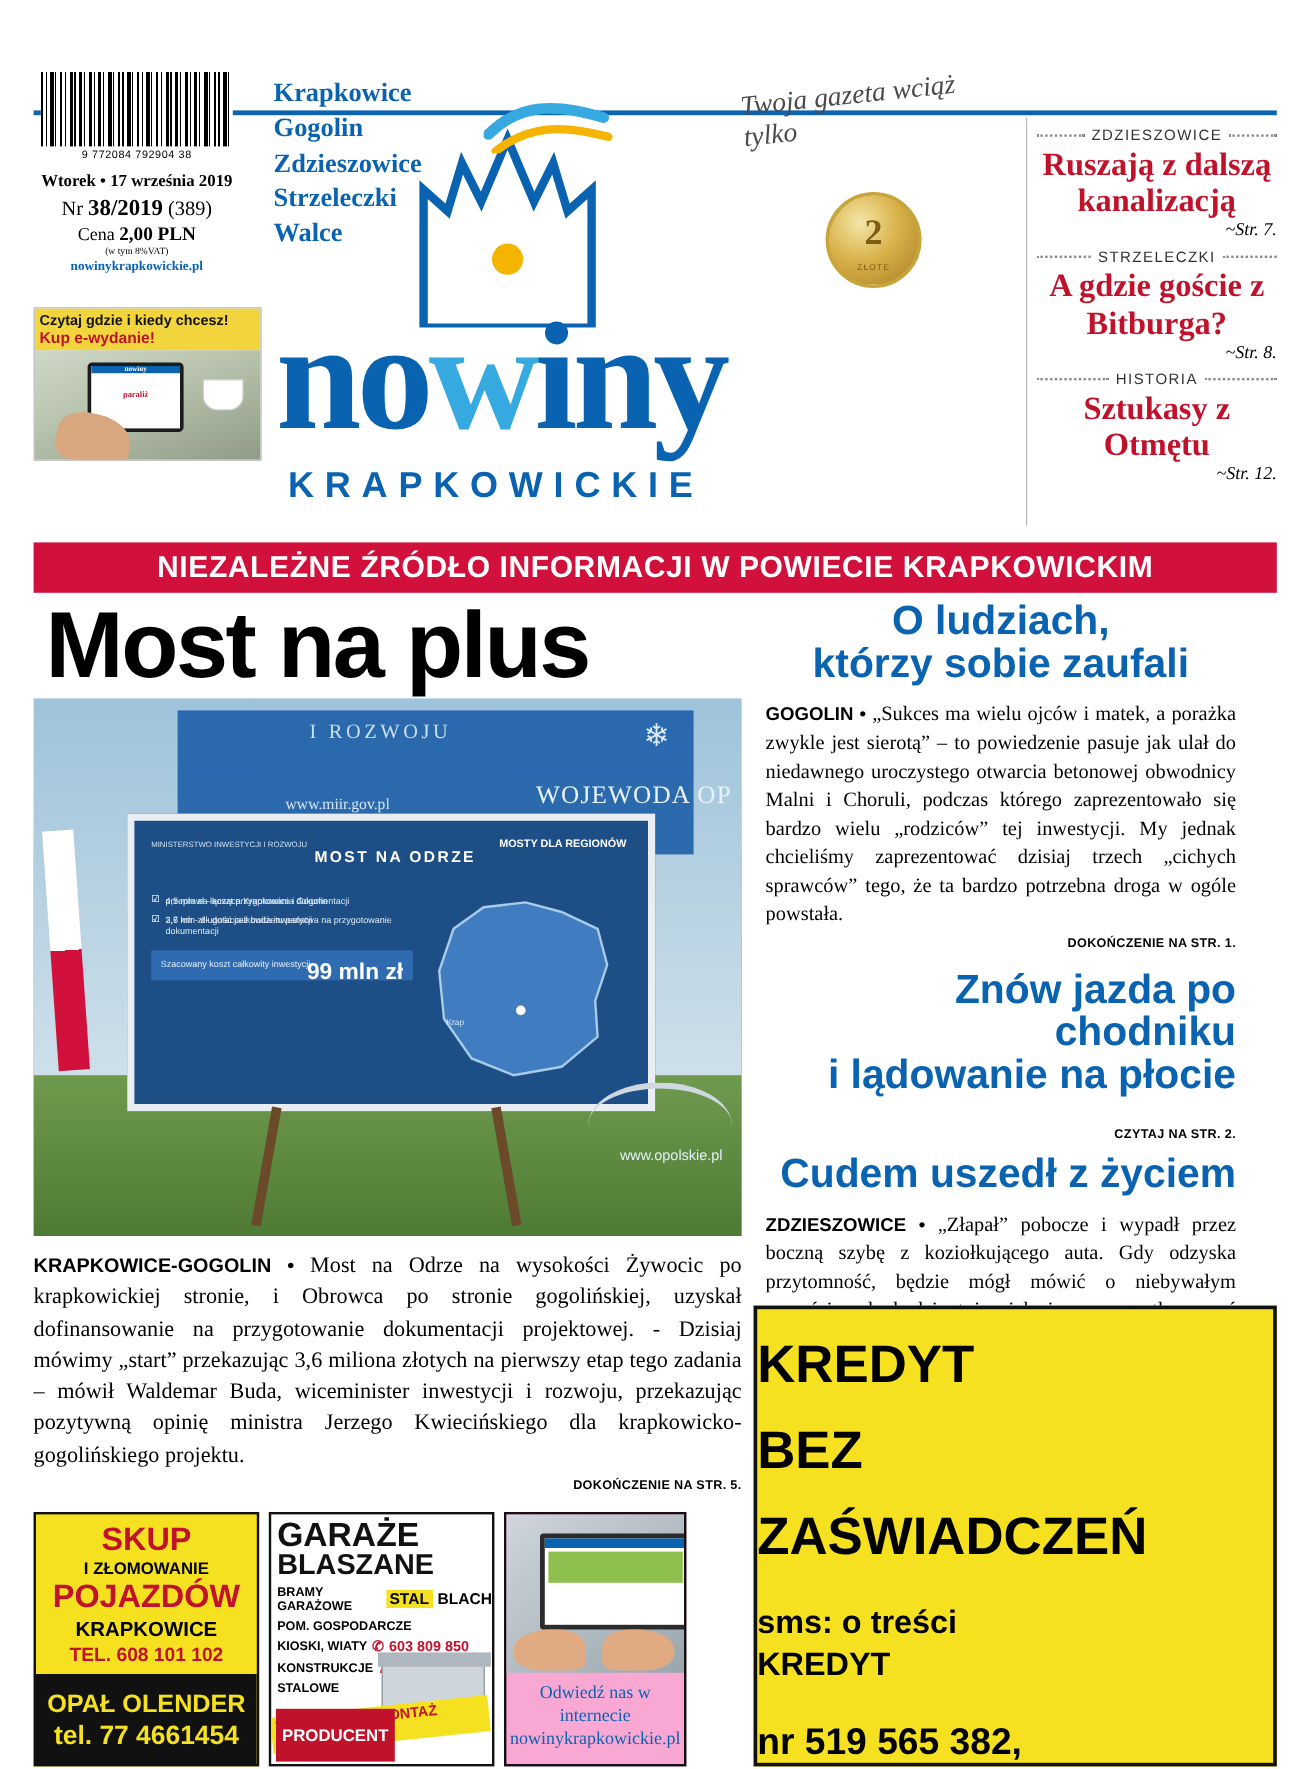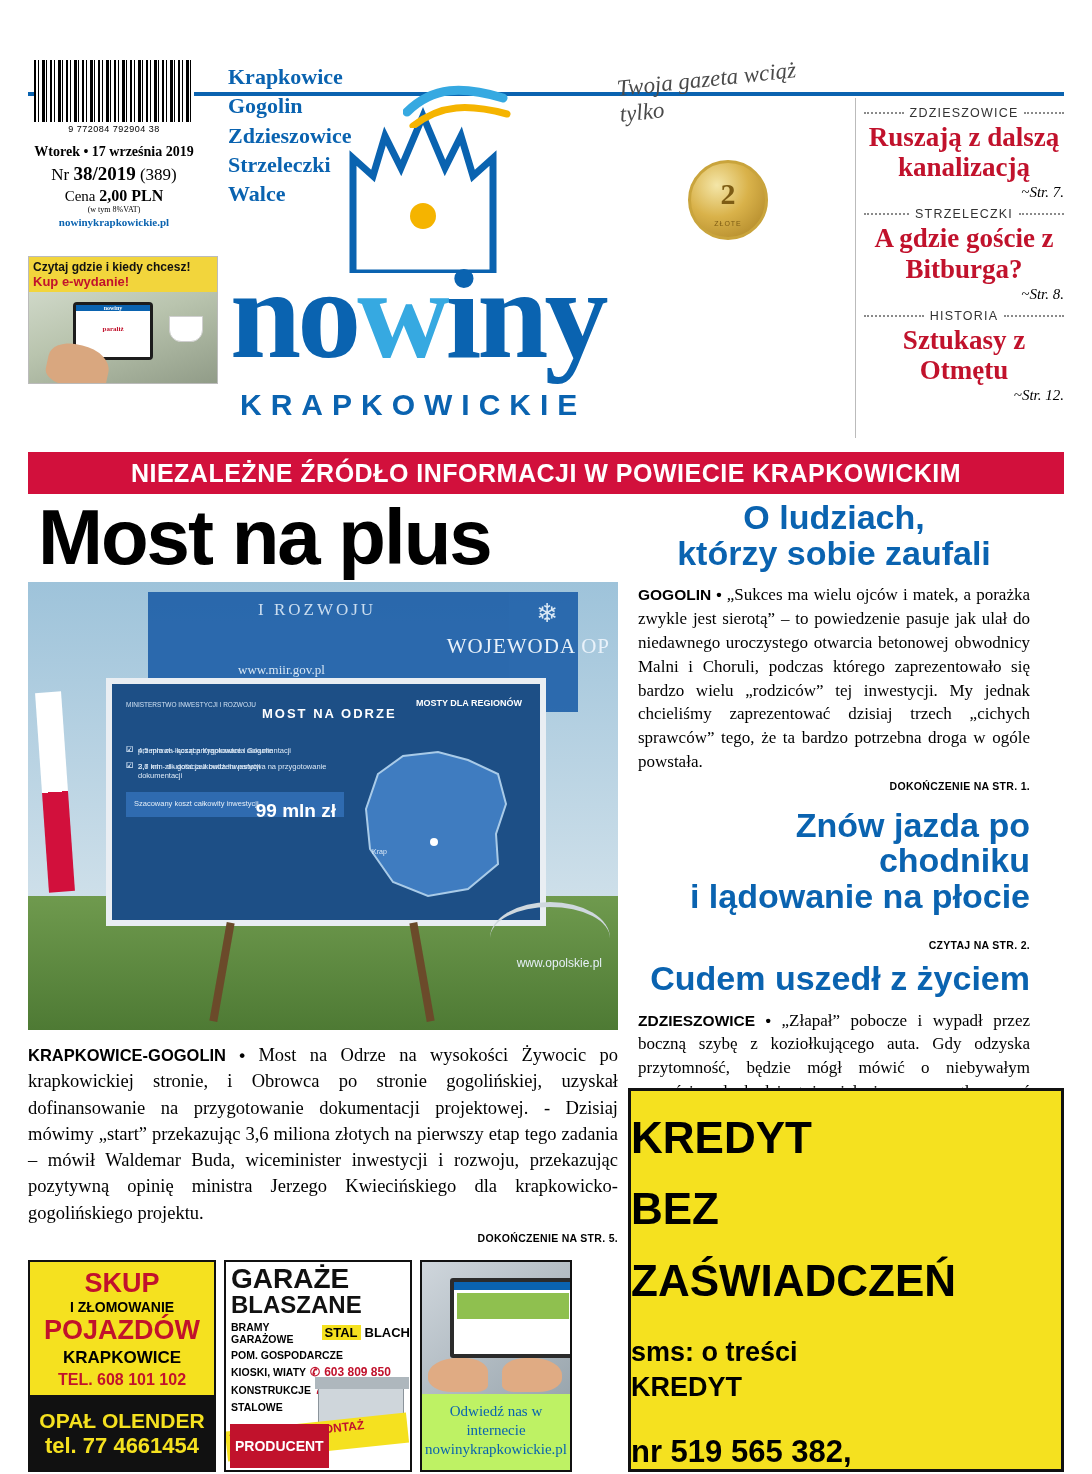--- a/index.html
+++ b/index.html
@@ -87,21 +87,21 @@
 
   .most-title { font-family: "Liberation Sans", sans-serif; font-weight: bold; font-size: 78px; letter-spacing: -2px; line-height: .95; margin: 0 0 8px 10px; }
 
   .photo { position: relative; width: 590px; height: 448px; overflow: hidden;
     background: linear-gradient(to bottom, #b9d4e6 0%, #9cc3dd 28%, #7fae6a 30%, #6f9f58 100%); }
   .ph-sky { position: absolute; inset: 0 0 28% 0; background: linear-gradient(to bottom, #9ec3da, #cfe0ea); }
   .ph-grass { position: absolute; left: 0; right: 0; bottom: 0; height: 30%; background: linear-gradient(to bottom,#6f9a4e,#4e7a34); }
   .ph-back-banner { position: absolute; left: 120px; top: 10px; width: 430px; height: 120px; background: #1e5fa8; opacity: .9; }
   .ph-back-banner .t1 { color: #cfe0f2; font-family: "Liberation Serif", serif; font-size: 17px; letter-spacing: 3px; position: absolute; left: 110px; top: 8px; }
   .ph-back-banner .t2 { color: #dce9f6; font-family: "Liberation Serif", serif; font-size: 13px; position: absolute; left: 90px; top: 70px; }
-  .ph-woj { position: absolute; right: 8px; top: 52px; color: #e9f2fa; font-family: "Liberation Serif", serif; font-size: 21px; letter-spacing: 1px; }
+  .ph-woj { position: absolute; right: 8px; top: 68px; color: #e9f2fa; font-family: "Liberation Serif", serif; font-size: 21px; letter-spacing: 1px; }
   .ph-snow { position: absolute; right: 60px; top: 16px; color: #dbe9f5; font-size: 26px; }
   .ph-board { position: absolute; left: 78px; top: 96px; width: 440px; height: 248px; background: #1d4f86; border: 6px solid #e9eef3; }
   .ph-board .hdr { color: #fff; font-family: "Liberation Sans", sans-serif; font-size: 13px; letter-spacing: 2px; position: absolute; left: 150px; top: 22px; font-weight: bold; }
   .ph-board .min { position: absolute; left: 14px; top: 16px; color: #cfe0f2; font-family: "Liberation Sans", sans-serif; font-size: 6.5px; line-height: 1.5; }
   .ph-board .mosty { position: absolute; right: 18px; top: 14px; color: #fff; font-family: "Liberation Sans", sans-serif; font-size: 9px; font-weight: bold; text-align: center; line-height: 1.3; }
   .ph-board ul { list-style: none; margin: 0; padding: 0; position: absolute; left: 14px; top: 62px; width: 210px; }
   .ph-board li { color: #dce9f6; font-family: "Liberation Sans", sans-serif; font-size: 7.5px; margin-bottom: 7px; padding-left: 12px; position: relative; }
   .ph-board li:before { content: "☑"; position: absolute; left: 0; top: -1px; font-size: 8px; color: #cfe0f2; }
   .ph-cost { position: absolute; left: 14px; top: 108px; width: 218px; height: 25px; background: #2f6bb0; }
   .ph-cost .lab { position: absolute; left: 8px; top: 7px; color: #e3edf7; font-family: "Liberation Sans", sans-serif; font-size: 7.5px; line-height: 1.35; }
@@ -144,21 +144,21 @@
   .ad-gar .row { display: flex; align-items: center; margin: 4px 0 0 5px; gap: 4px; }
   .ad-gar .small { font-family: "Liberation Sans", sans-serif; font-weight: bold; font-size: 10.5px; }
   .ad-gar .stal { background: #f5e11f; font-family: "Liberation Sans", sans-serif; font-weight: bold; font-size: 13px; padding: 0 3px; }
   .ad-gar .blach { font-family: "Liberation Sans", sans-serif; font-weight: bold; font-size: 13px; }
   .ad-gar .phone { color: #c1122c; font-family: "Liberation Sans", sans-serif; font-weight: bold; font-size: 12px; }
   .ad-gar .shed { position: absolute; right: 6px; bottom: 36px; width: 86px; height: 48px; background: #cfd6db; border: 1px solid #8b949b; }
   .ad-gar .shed:before { content: ""; position: absolute; left: -4px; top: -10px; width: 94px; height: 12px; background: #aeb7bd; }
   .ad-gar .transport { position: absolute; right: 2px; bottom: 18px; background: #f5e11f; color: #c1122c; font-family: "Liberation Sans", sans-serif; font-weight: bold; font-size: 12px; padding: 1px 4px; transform: rotate(-6deg); }
   .ad-gar .prod { position: absolute; left: 4px; bottom: 2px; background: #c1122c; color: #fff; font-family: "Liberation Sans", sans-serif; font-weight: bold; font-size: 14px; padding: 14px 5px; }
 
-  .ad-net { width: 152px; background: #bef264; }
+  .ad-net { width: 152px; background: #f9a8d4; }
   .ad-net .pic { height: 132px; background: linear-gradient(140deg,#cfd6dc,#9aa6ae); position: relative; }
   .ad-net .laptop { position: absolute; left: 28px; top: 16px; width: 126px; height: 80px; background: #2b2b2b; border-radius: 3px; padding: 4px; }
   .ad-net .scr { width: 100%; height: 100%; background: #fff; }
   .ad-net .scr .bar { height: 8px; background: #0a63b0; }
   .ad-net .scr .img { height: 26px; margin: 3px; background: #8fc04f; }
   .ad-net .hand { position: absolute; left: 6px; bottom: 2px; width: 60px; height: 34px; background: #e0ab83; border-radius: 50% 40% 20% 40%; }
   .ad-net .hand2 { position: absolute; right: 8px; bottom: 2px; width: 60px; height: 34px; background: #e0ab83; border-radius: 40% 50% 40% 20%; }
   .ad-net .cap { text-align: center; font-family: "Liberation Serif", serif; font-size: 15px; color: #0a63b0; margin-top: 8px; line-height: 1.25; }
 
   .ad-kredyt { position: absolute; left: 628px; top: 1040px; width: 436px; height: 384px; background: #f5e11f; border: 3px solid #111; text-align: left; }

